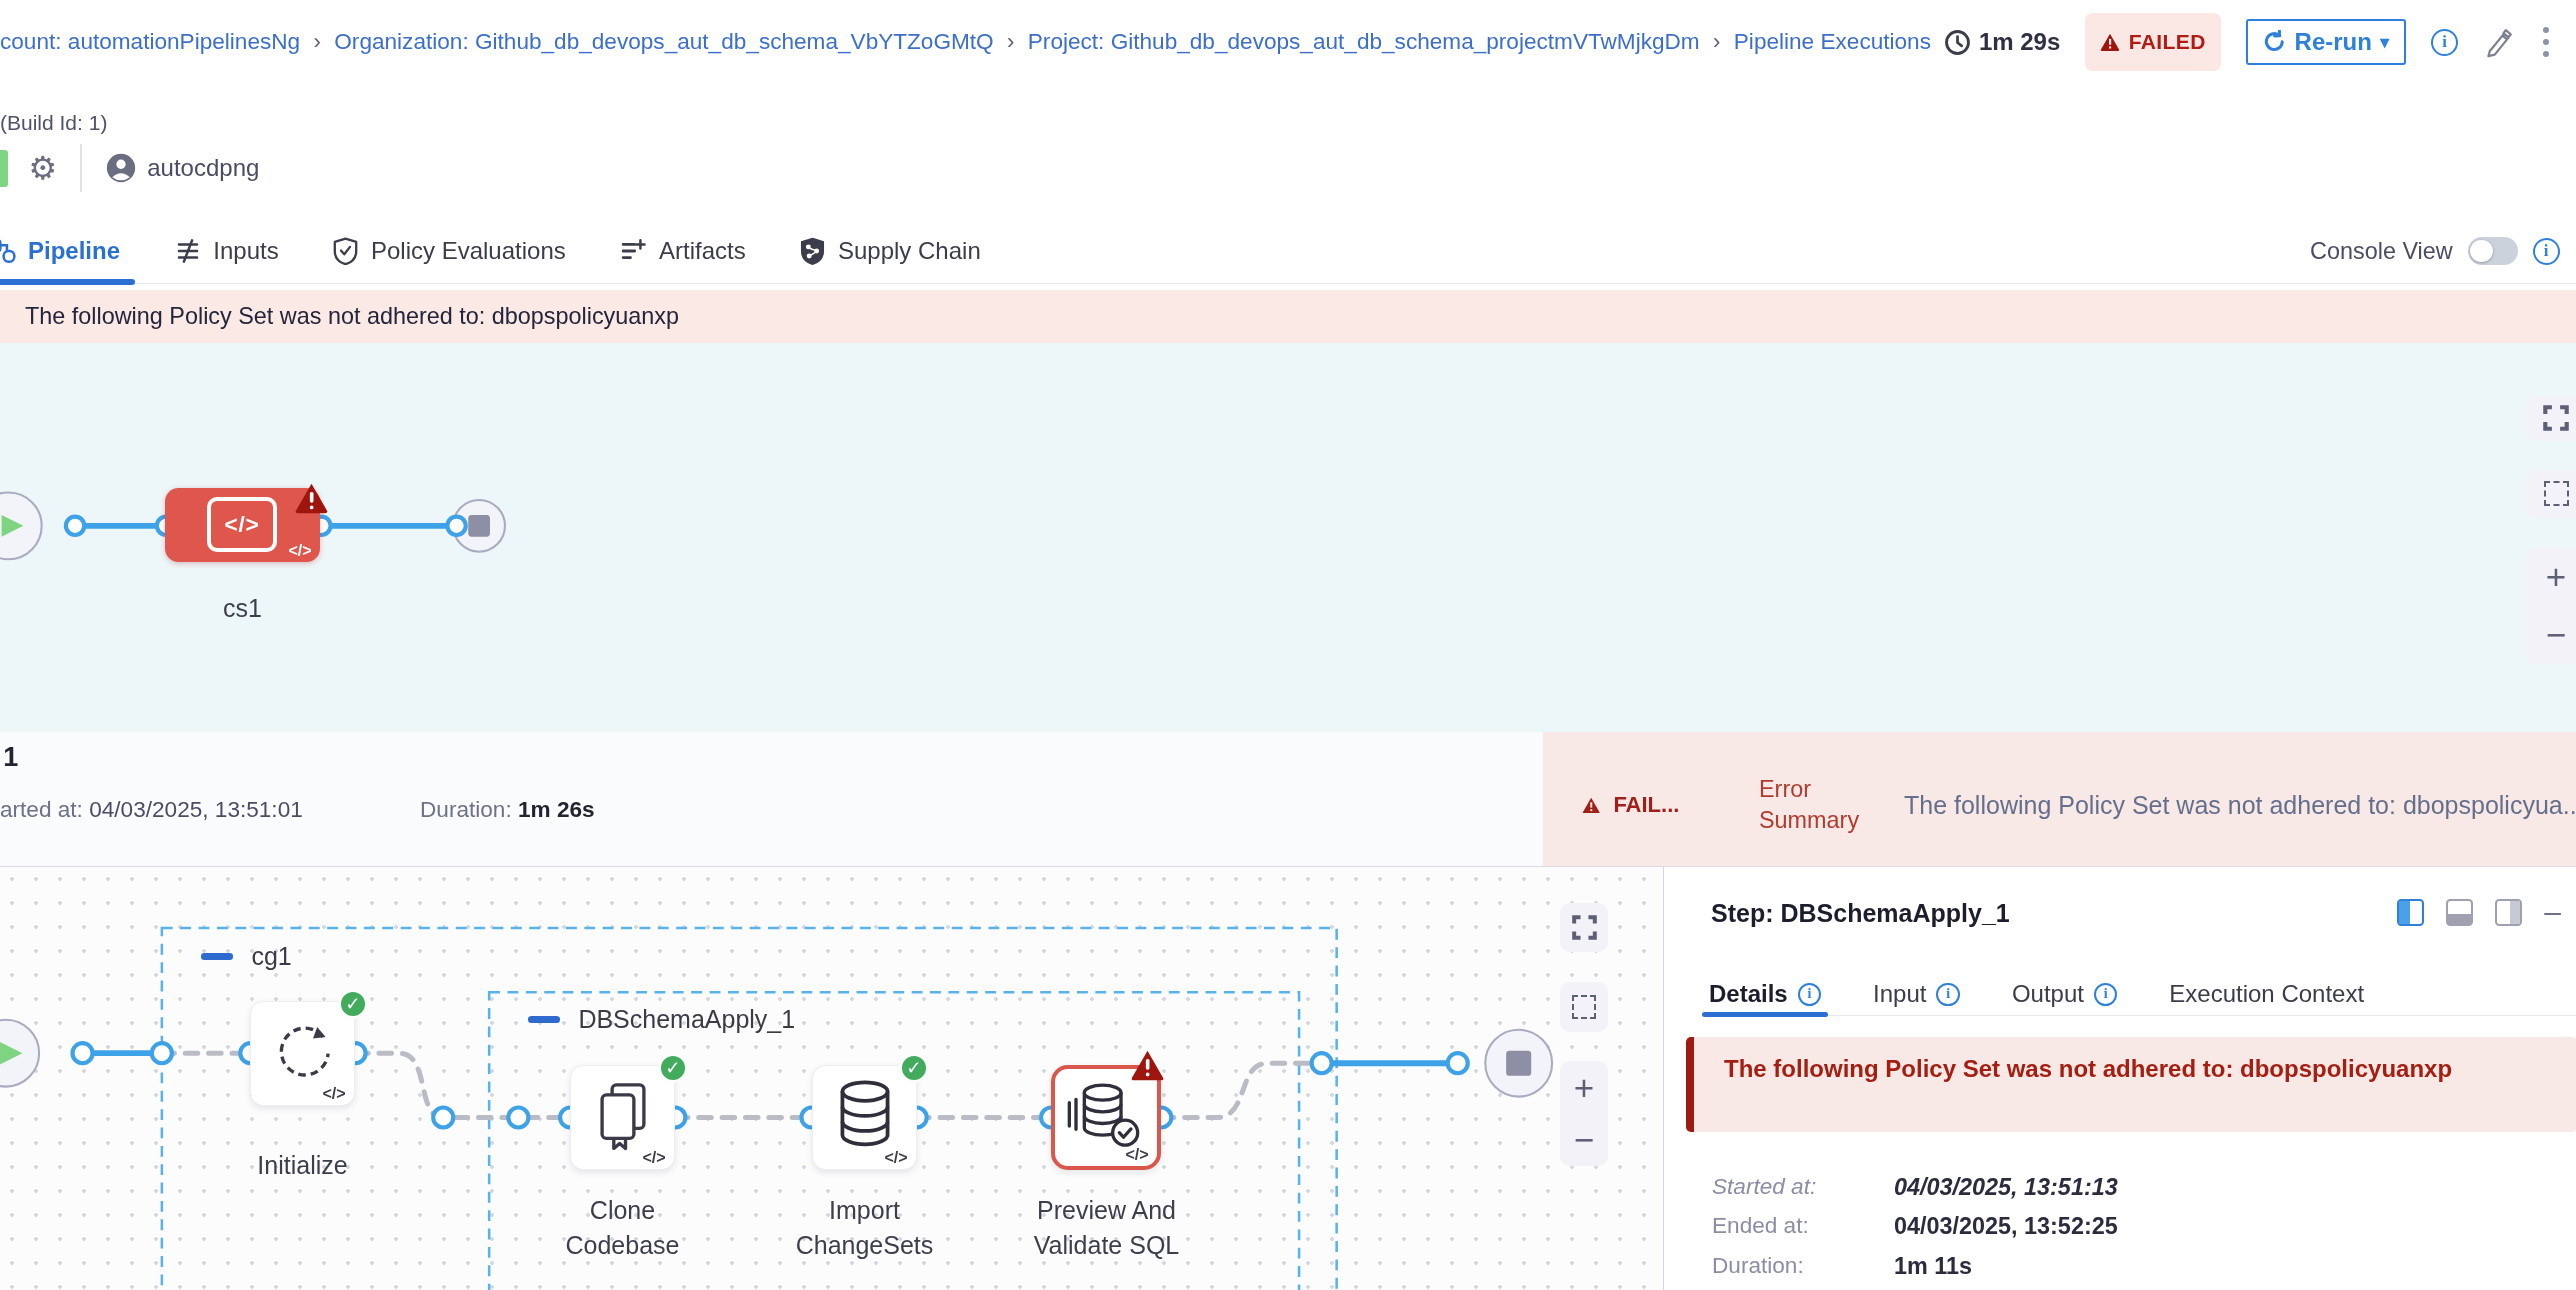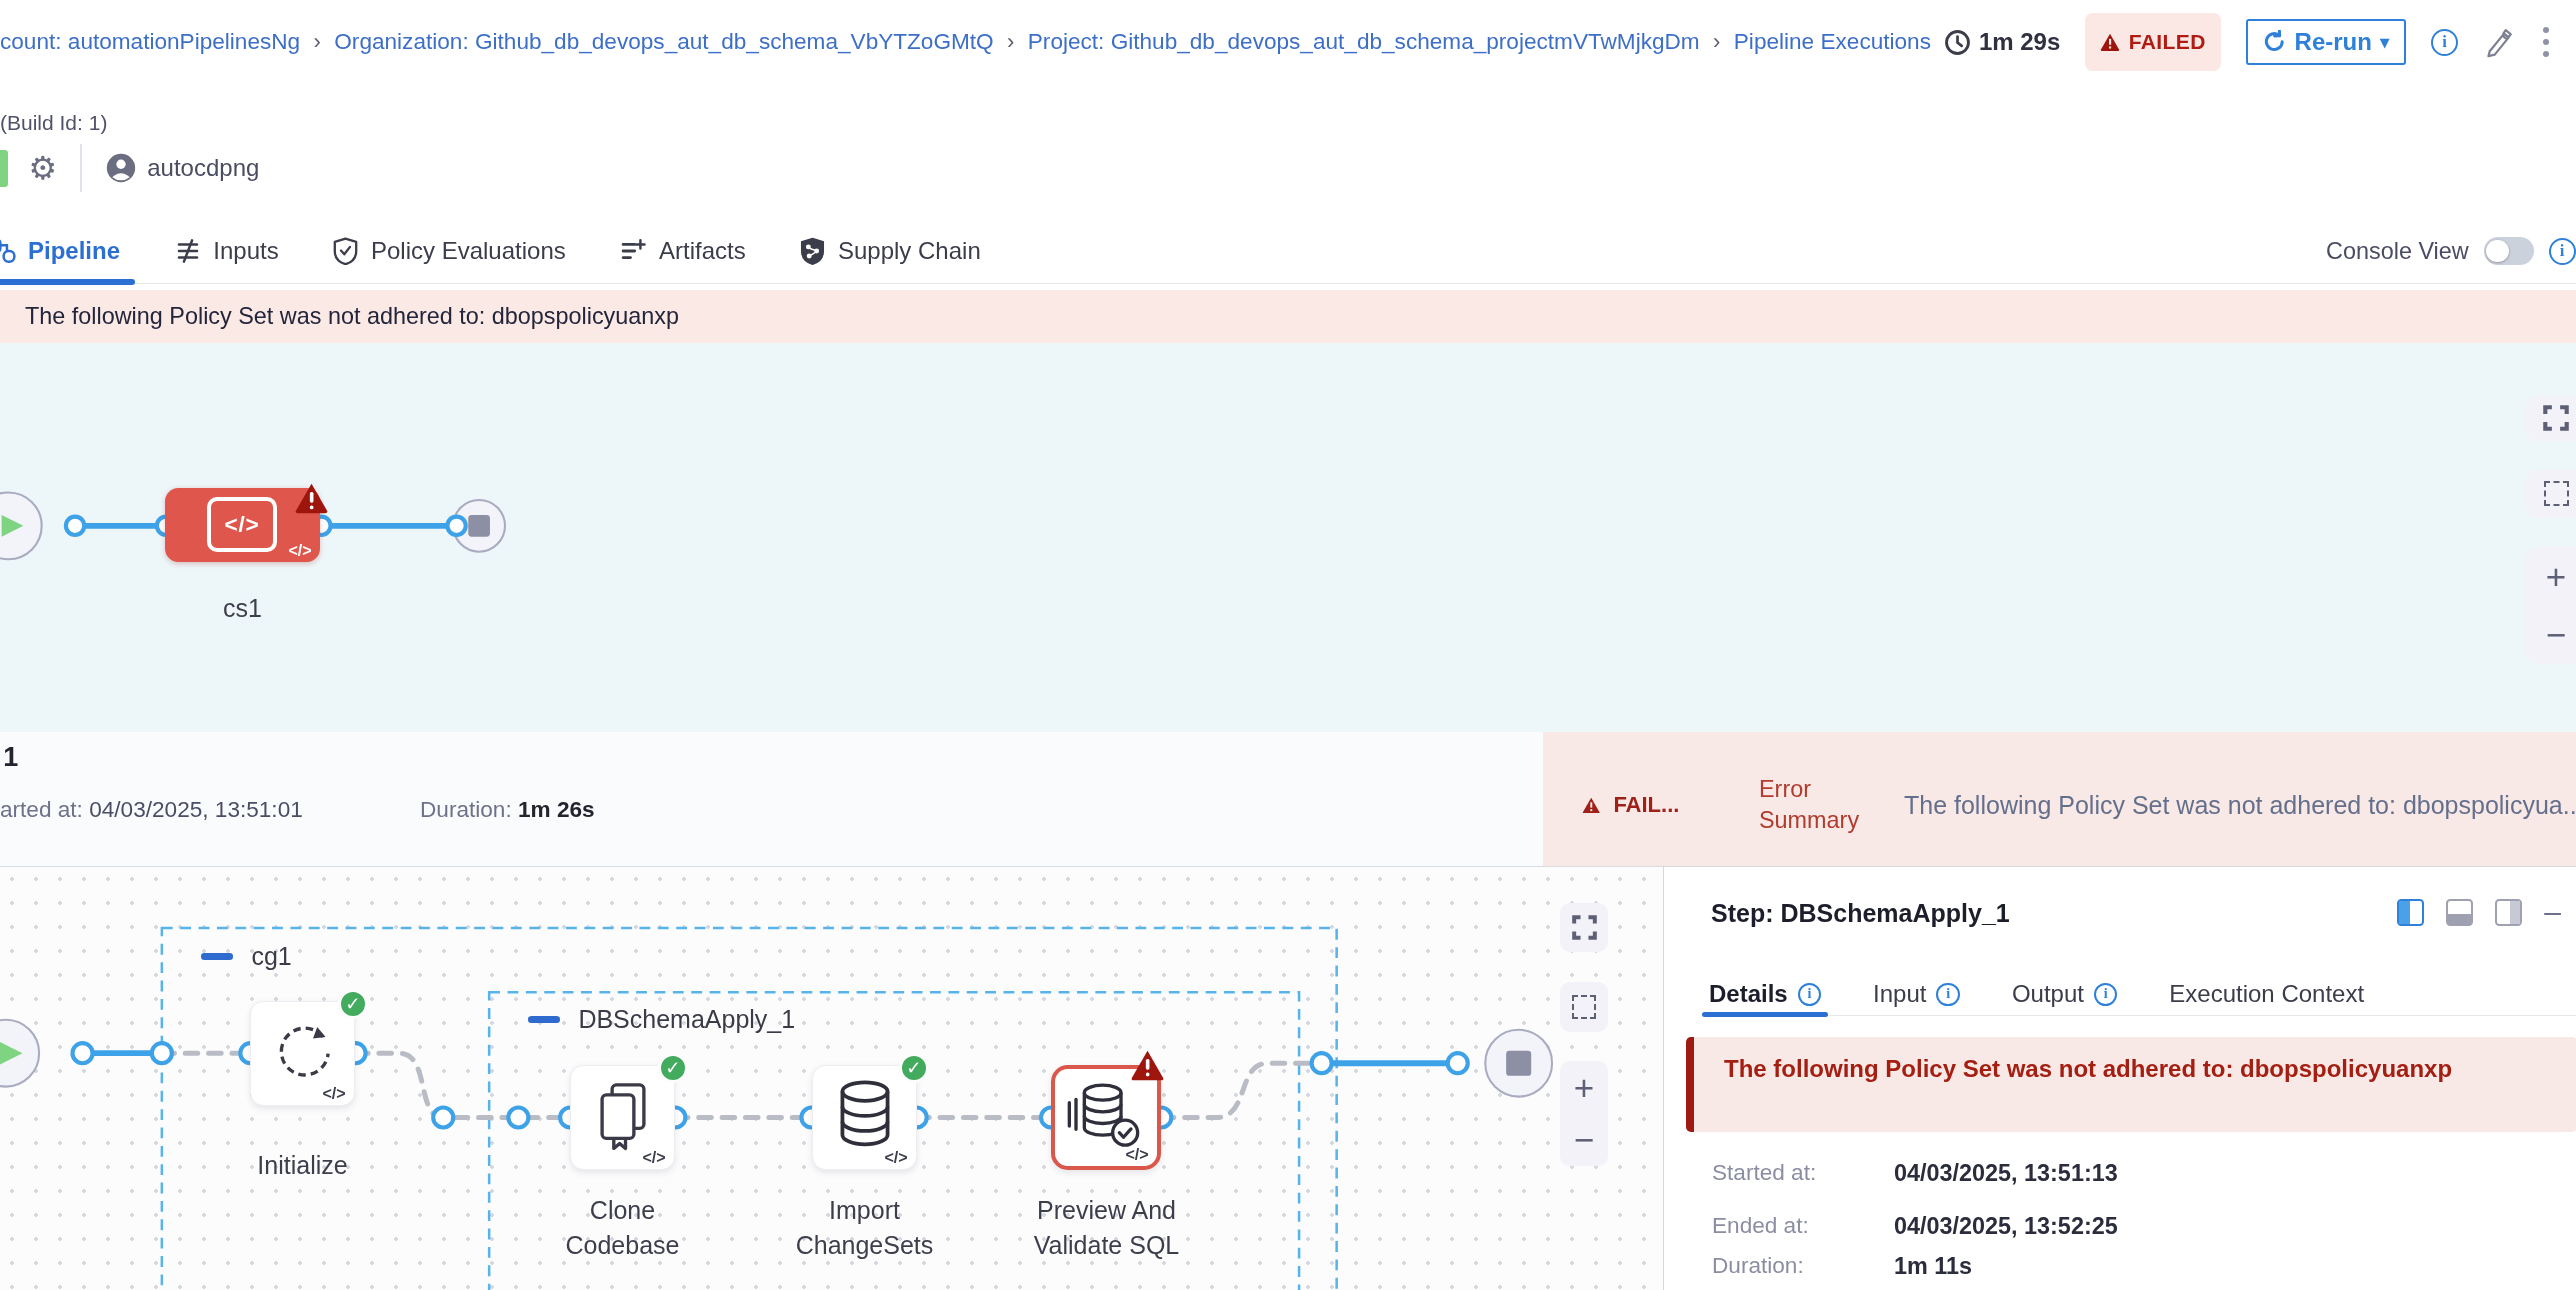--- a/index.html
+++ b/index.html
@@ -24,21 +24,21 @@
   .exec-title { font-size:35px; font-weight:bold; color:#1d1e2c; letter-spacing:-0.4px; }
   .build-id { font-size:21px; color:#50526a; padding-bottom:4.2px; }
   .meta-row { height:55px; margin-top:1.7px; display:flex; align-items:center; }
   .green-sliver { width:8.4px; height:37px; background:#7ed481; border-radius:0 3.3px 3.3px 0; }
   .gear { font-size:32px; color:#6b6d80; margin-left:20px; }
   .meta-div { width:1.7px; height:48px; background:#e2e3ea; margin:0 23.4px; }
   .avatar { width:30px; height:30px; }
   .user-name { font-size:24px; color:#4a4c63; margin-left:11.7px; }
 
   
-  .tabs-row { height:65px; margin-top:23.4px; border-bottom:1.7px solid #e6e7ec; display:flex; align-items:stretch; justify-content:space-between; padding-right:12px; }
+  .tabs-row { height:65px; margin-top:23.4px; border-bottom:1.7px solid #e6e7ec; display:flex; align-items:stretch; justify-content:space-between; padding-right:28px; }
   .tabs { display:flex; align-items:stretch; gap:47px; margin-left:-15px; }
   .tab { display:flex; align-items:center; gap:11.7px; font-size:24px; color:#3c3d4b; position:relative; cursor:pointer; padding:0 3.3px; }
   .tab svg { flex:0 0 auto; }
   .tab.active { color:#2b6fd3; font-weight:bold; }
   .tab.active::after { content:''; position:absolute; left:-11.7px; right:-11.7px; bottom:-1.7px; height:5.9px; background:#2b6fd3; border-radius:3.3px; }
   .console-wrap { display:flex; align-items:center; gap:15px; }
   .console-label { font-size:23.4px; color:#4a4c63; }
   .toggle { width:50px; height:27.6px; border-radius:14px; background:#ccd2dc; position:relative; cursor:pointer; }
   .toggle .knob { position:absolute; left:2.5px; top:2.5px; width:22.6px; height:22.6px; border-radius:50%; background:#fff; box-shadow:0 0.8px 2.5px rgba(0,0,0,.35); }
   .console-info { margin-right:-11.7px; }
@@ -429,21 +429,21 @@
       </div>
       <div class="ptab">
         <span>Execution Context</span>
       </div>
     </div>
 
     <div class="perror">
       <span class="perror-text">The following Policy Set was not adhered to: dbopspolicyuanxp</span>
     </div>
 
-    <div class="prow" style="left:48px;top:293px;">
+    <div class="prow" style="left:48px;top:307px;font-style:italic;">
       <span>Started at:</span><b>04/03/2025, 13:51:13</b>
     </div>
     <div class="prow" style="left:48px;top:346px;">
       <span>Ended at:</span><b>04/03/2025, 13:52:25</b>
     </div>
     <div class="prow" style="left:48px;top:386px;">
       <span>Duration:</span><b>1m 11s</b>
     </div>
   </div>
 </div>

